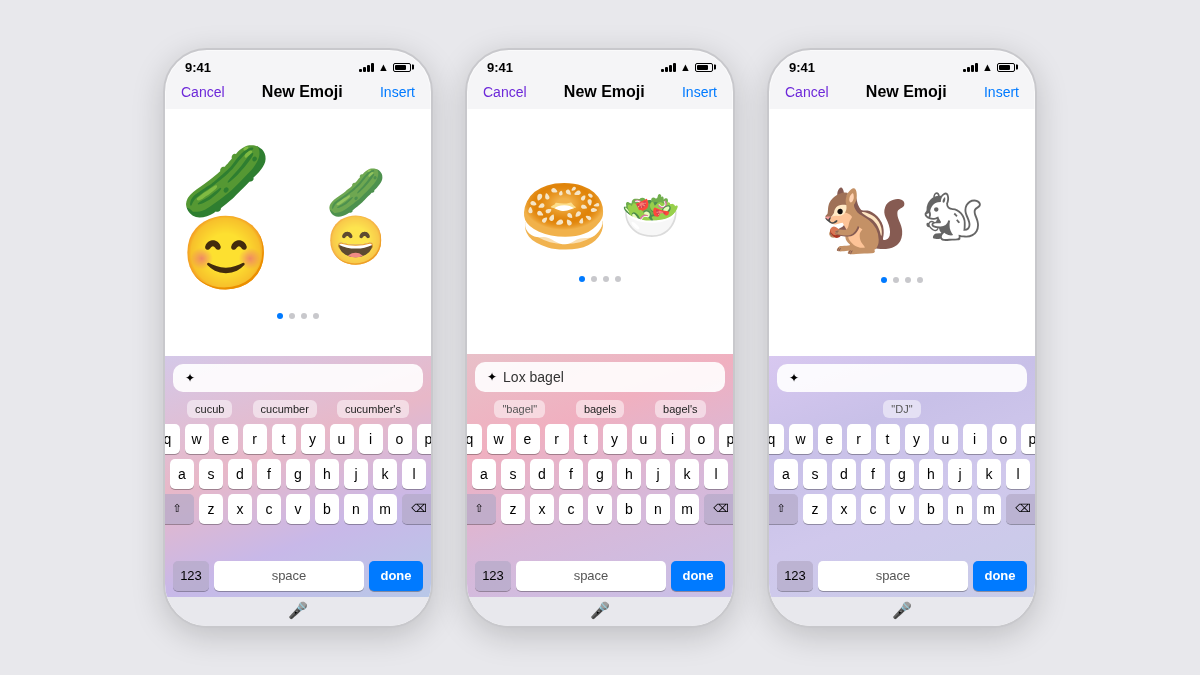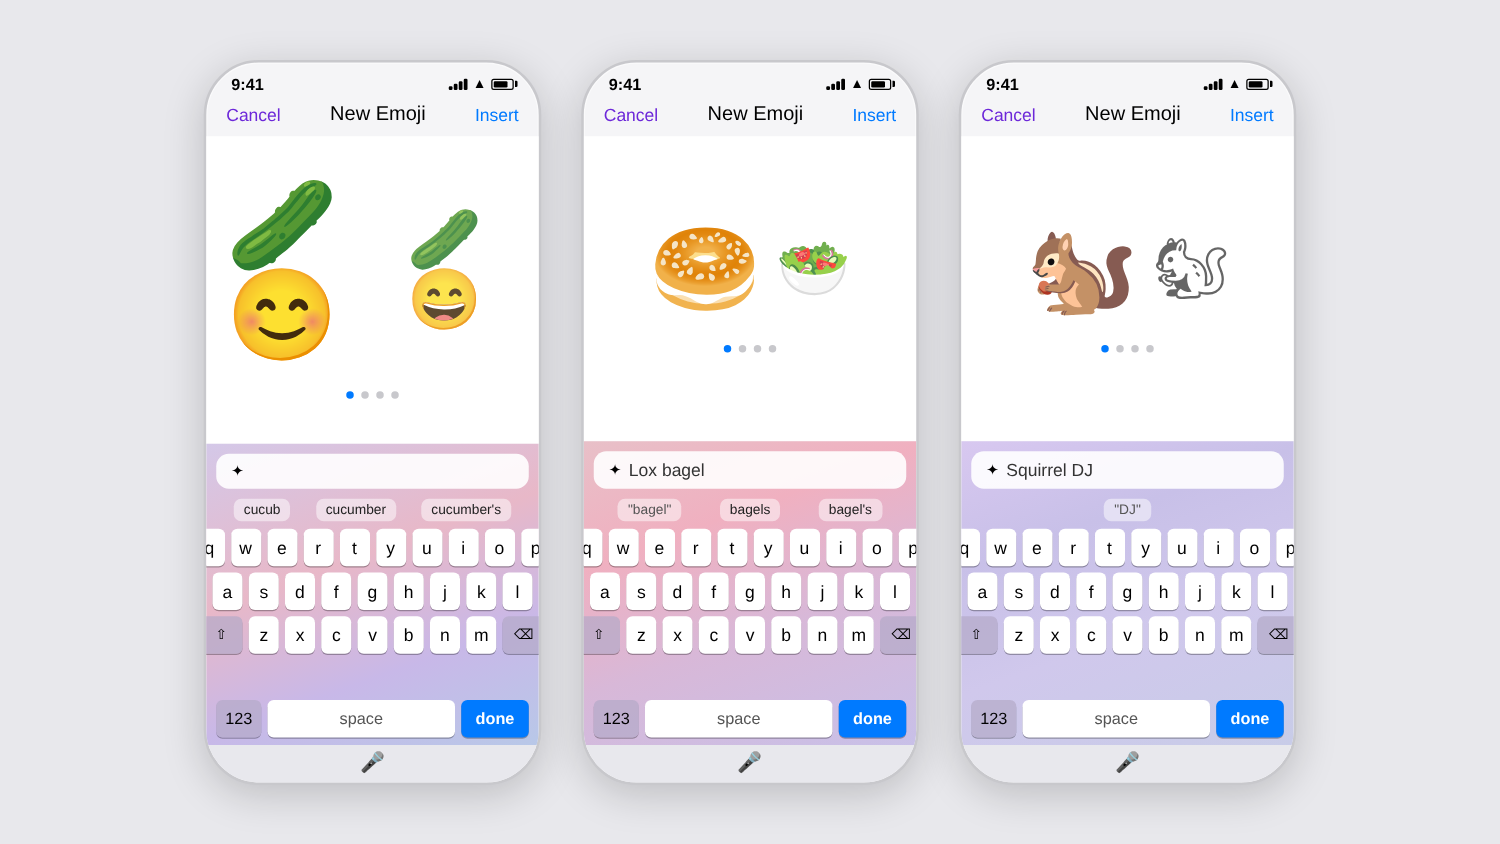--- a/index.html
+++ b/index.html
@@ -60,21 +60,21 @@
 
     
     .nav-bar {
       display: flex;
       align-items: center;
       justify-content: space-between;
       padding: 4px 16px 8px;
       flex-shrink: 0;
     }
     .nav-cancel { color: #6d28d9; font-size: 14px; font-weight: 400; }
-    .nav-title { font-size: 16px; font-weight: 400; color: #000; text-align: right; }
+    .nav-title { font-size: 16px; font-weight: 700; color: #000; text-align: right; }
     .nav-insert { color: #007AFF; font-size: 14px; font-weight: 400; }
 
     
     .emoji-area {
       flex: 1;
       background: #fff;
       display: flex;
       flex-direction: column;
       align-items: center;
       justify-content: center;
@@ -426,21 +426,20 @@
       <div class="dot"></div>
       <div class="dot"></div>
       <div class="dot"></div>
     </div>
   </div>
 
   <div class="keyboard-area">
     <div class="search-row">
       <div class="search-input-box">
         <span class="search-icon">✦</span>
-        <span class="search-text">Squirrel DJ</span>
       </div>
     </div>
     <div class="autocomplete-row">
       <span class="autocomplete-item quoted">"DJ"</span>
     </div>
     <div class="key-row">
       <div class="key">q</div>
       <div class="key">w</div>
       <div class="key">e</div>
       <div class="key">r</div>

